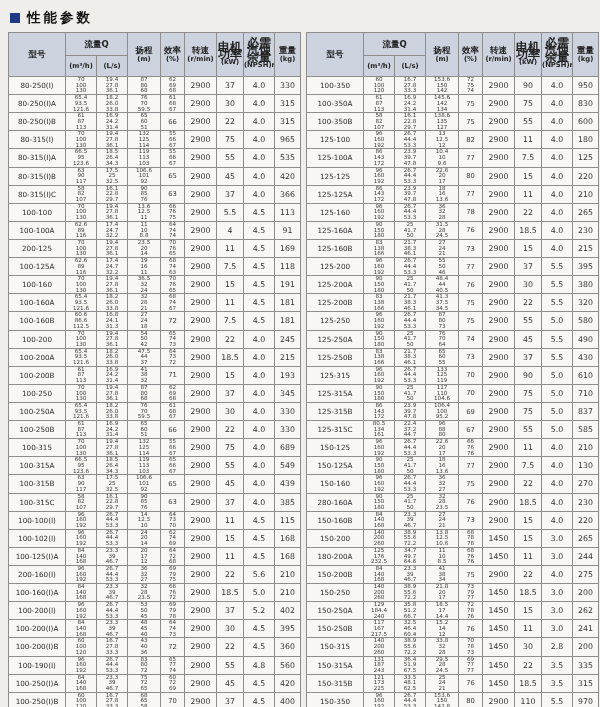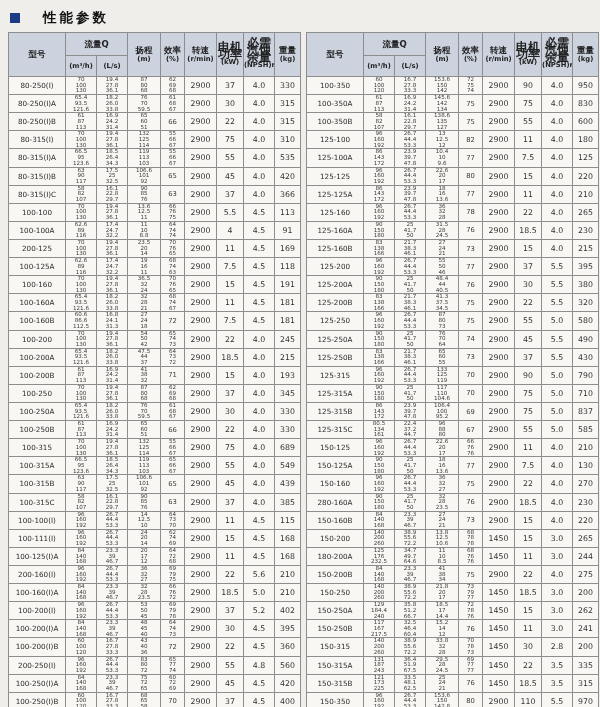--- a/index.html
+++ b/index.html
@@ -14,21 +14,21 @@
   .title-bar{
     display:flex;align-items:center;
     padding:7px 0 0 10px;height:22px;
   }
   .title-sq{
     width:10px;height:10px;background:#1c3a86;
     display:inline-block;margin-right:7px;
   }
   .page-title{
     font-size:13.5px;font-weight:bold;color:#111;
-    letter-spacing:3px;margin:16px;
+    letter-spacing:3px;margin:0;
   }
   .tables{
     display:flex;gap:5px;
     padding:3px 5px 0 8px;
   }
   table{
     border-collapse:collapse;
     width:294px;table-layout:fixed;
     background:#f8f7f4;
     border:1.5px solid #4c4c4c;
@@ -210,21 +210,21 @@
               <div>114</div>
             </td>
             <td class="stk">
               <div>55</div>
               <div>66</div>
               <div>67</div>
             </td>
             <td class="single">2900</td>
             <td class="single">75</td>
             <td class="single">4.0</td>
-            <td class="single">310</td>
+            <td class="single">965</td>
           </tr>
           <tr>
             <td class="model">80-315(I)A</td>
             <td class="stk">
               <div>66.5</div>
               <div>95</div>
               <div>123.6</div>
             </td>
             <td class="stk">
               <div>18.5</div>
@@ -752,21 +752,21 @@
               <div>64</div>
               <div>73</div>
               <div>70</div>
             </td>
             <td class="single">2900</td>
             <td class="single">11</td>
             <td class="single">4.5</td>
             <td class="single">115</td>
           </tr>
           <tr>
-            <td class="model">100-111(I)</td>
+            <td class="model">100-102(I)</td>
             <td class="stk">
               <div>96</div>
               <div>160</div>
               <div>192</div>
             </td>
             <td class="stk">
               <div>26.7</div>
               <div>44.4</div>
               <div>53.3</div>
             </td>
@@ -937,21 +937,21 @@
               <div>40</div>
               <div>36</div>
             </td>
             <td class="eff-single">72</td>
             <td class="single">2900</td>
             <td class="single">22</td>
             <td class="single">4.5</td>
             <td class="single">360</td>
           </tr>
           <tr>
-            <td class="model">200-250(I)</td>
+            <td class="model">100-190(I)</td>
             <td class="stk">
               <div>96</div>
               <div>160</div>
               <div>192</div>
             </td>
             <td class="stk">
               <div>26.7</div>
               <div>44.4</div>
               <div>53.3</div>
             </td>
@@ -1456,21 +1456,21 @@
             </td>
             <td class="stk">
               <div>133</div>
               <div>125</div>
               <div>119</div>
             </td>
             <td class="eff-single">70</td>
             <td class="single">2900</td>
             <td class="single">90</td>
             <td class="single">5.0</td>
-            <td class="single">790</td>
+            <td class="single">610</td>
           </tr>
           <tr>
             <td class="model">125-315A</td>
             <td class="stk">
               <div>90</div>
               <div>150</div>
               <div>180</div>
             </td>
             <td class="stk">
               <div>25</div>

